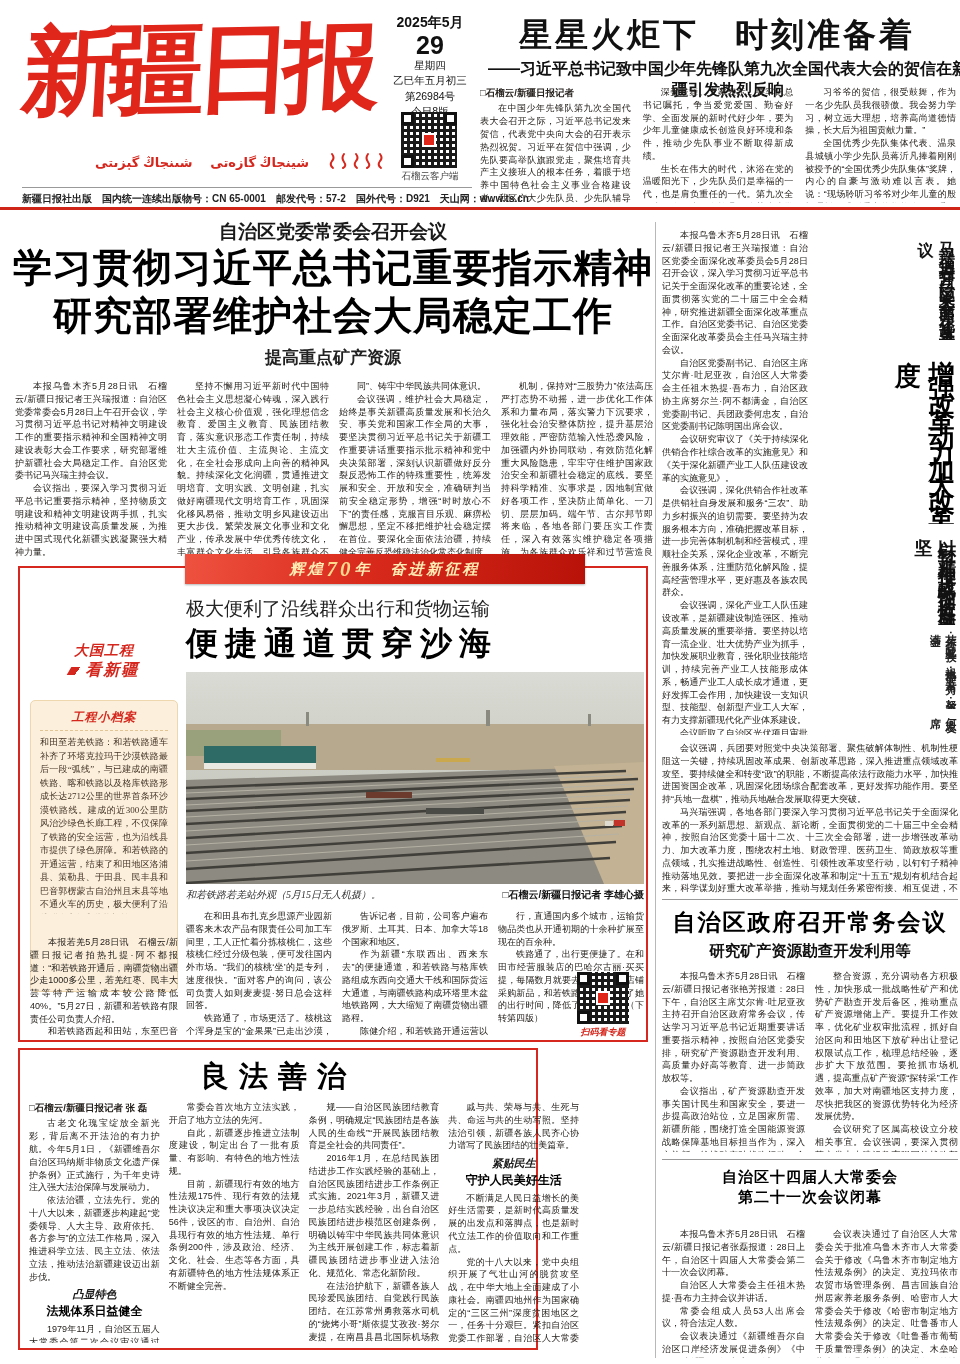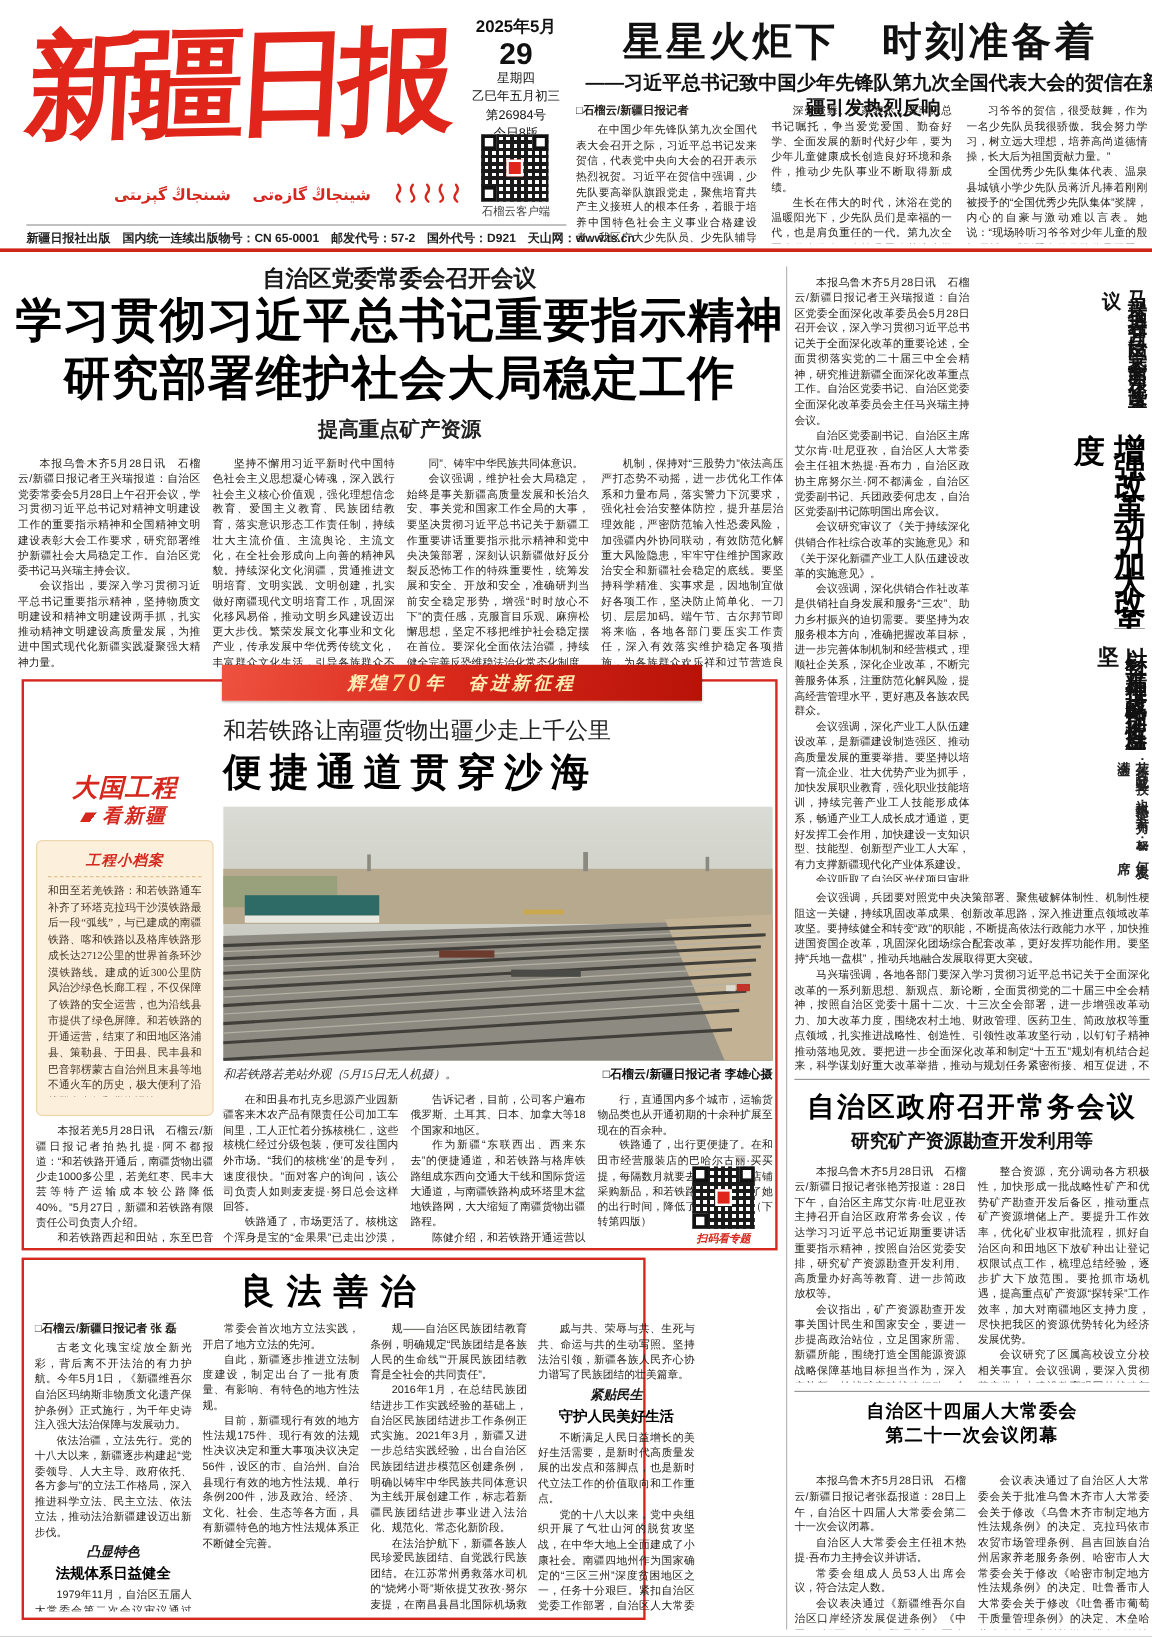--- a/index.html
+++ b/index.html
@@ -74,25 +74,25 @@
   .rail-caption { left:186px; top:888px; width:458px; display:flex; justify-content:space-between; font-size:10px; }
   .cap-left { font-family:"Liberation Serif",serif; font-style:italic; color:#333; }
   .cap-right { font-weight:bold; color:#111; }
   .rail-cols { left:186px; top:910px; width:458px; height:126px; display:grid; grid-template-columns:repeat(3,1fr); gap:10px; }
   .rail-qr-wrap { position:absolute; left:575px; top:972px; width:56px; text-align:center; }
   .rail-qr { position:relative; width:52px; height:52px; margin:0 auto; }
   .rail-qr-cap { font-size:9px; font-weight:bold; color:#d5271d; margin-top:2px; font-style:italic; }
 
   .rail-sidebar-logo { left:34px; top:642px; width:140px; text-align:center; color:#d5271d; font-weight:900;
       font-style:italic; font-family:"Liberation Serif",serif; }
-  .logo-l1 { font-size:21px; letter-spacing:1px; }
+  .logo-l1 { font-size:14px; letter-spacing:1px; }
   .logo-l2 { font-size:16px; letter-spacing:2px; }
   .logo-l2::before { content:""; display:inline-block; width:14px; height:8px; margin-right:3px;
       background:linear-gradient(100deg,#d5271d 60%,transparent 60%); transform:skewX(-30deg); }
-  .archive-box { left:30px; top:700px; width:148px; height:230px; background:#fcefdb; border:1px solid #eed6ae;
+  .archive-box { left:30px; top:700px; width:148px; height:292px; background:#fcefdb; border:1px solid #eed6ae;
       border-radius:5px; padding:8px 9px 6px; }
   .archive-title { text-align:center; color:#d5271d; font-weight:bold; font-size:12px; font-style:italic;
       font-family:"Liberation Serif",serif; letter-spacing:1px; margin-bottom:5px; border-bottom:1px dashed #e3c493; padding-bottom:4px;}
   .archive-text { font-family:"Liberation Serif",serif; font-size:9px; line-height:1.5; color:#443527;
       text-align:justify; height:178px; overflow:hidden; }
   .rail-side-news { left:30px; top:936px; width:148px; height:100px; }
 
   
   .law-box { left:18px; top:1048px; width:520px; height:302px; border:2px solid #d6281e; }
   .law-headline { position:absolute; left:0; top:7px; width:100%; text-align:center; font-size:29px; font-weight:900;
@@ -220,21 +220,21 @@
       <p class="para">会议强调，兵团要对照党中央决策部署、聚焦破解体制性、机制性梗阻这一关键，持续巩固改革成果、创新改革思路，深入推进重点领域改革攻坚。要持续健全和转变“政”的职能，不断提高依法行政能力水平，加快推进国资国企改革，巩固深化团场综合配套改革，更好发挥功能作用。要坚持“兵地一盘棋”，推动兵地融合发展取得更大突破。</p>
       <p class="para">马兴瑞强调，各地各部门要深入学习贯彻习近平总书记关于全面深化改革的一系列新思想、新观点、新论断，全面贯彻党的二十届三中全会精神，按照自治区党委十届十二次、十三次全会部署，进一步增强改革动力、加大改革力度，围绕农村土地、财政管理、医药卫生、简政放权等重点领域，扎实推进战略性、创造性、引领性改革攻坚行动，以钉钉子精神推动落地见效。要把进一步全面深化改革和制定“十五五”规划有机结合起来，科学谋划好重大改革举措，推动与规划任务紧密衔接、相互促进，不断为新疆高质量发展注入强劲动力。</p>
     </div>
 
   <div class="abs rail-frame"></div>
   <div class="abs rail-banner">
     <span>辉煌</span>
       <span class="num">70</span>
       <span>年　奋进新征程</span>
   </div>
-  <div class="abs rail-kicker">和若铁路让南疆货物出疆少走上千公里</div>
+  <div class="abs rail-kicker">极大便利了沿线群众出行和货物运输</div>
   <div class="abs rail-headline">便捷通道贯穿沙海</div>
 
   <svg class="abs rail-photo" viewBox="0 0 458 212" preserveAspectRatio="none">
     <defs>
       <linearGradient id="sky" x1="0" y1="0" x2="0" y2="1">
         <stop offset="0" stop-color="#d9dbd4"></stop>
           <stop offset="1" stop-color="#bcbcb0"></stop>
       </linearGradient>
     </defs>
     <rect x="0" y="0" width="458" height="212" fill="url(#sky)"></rect>

